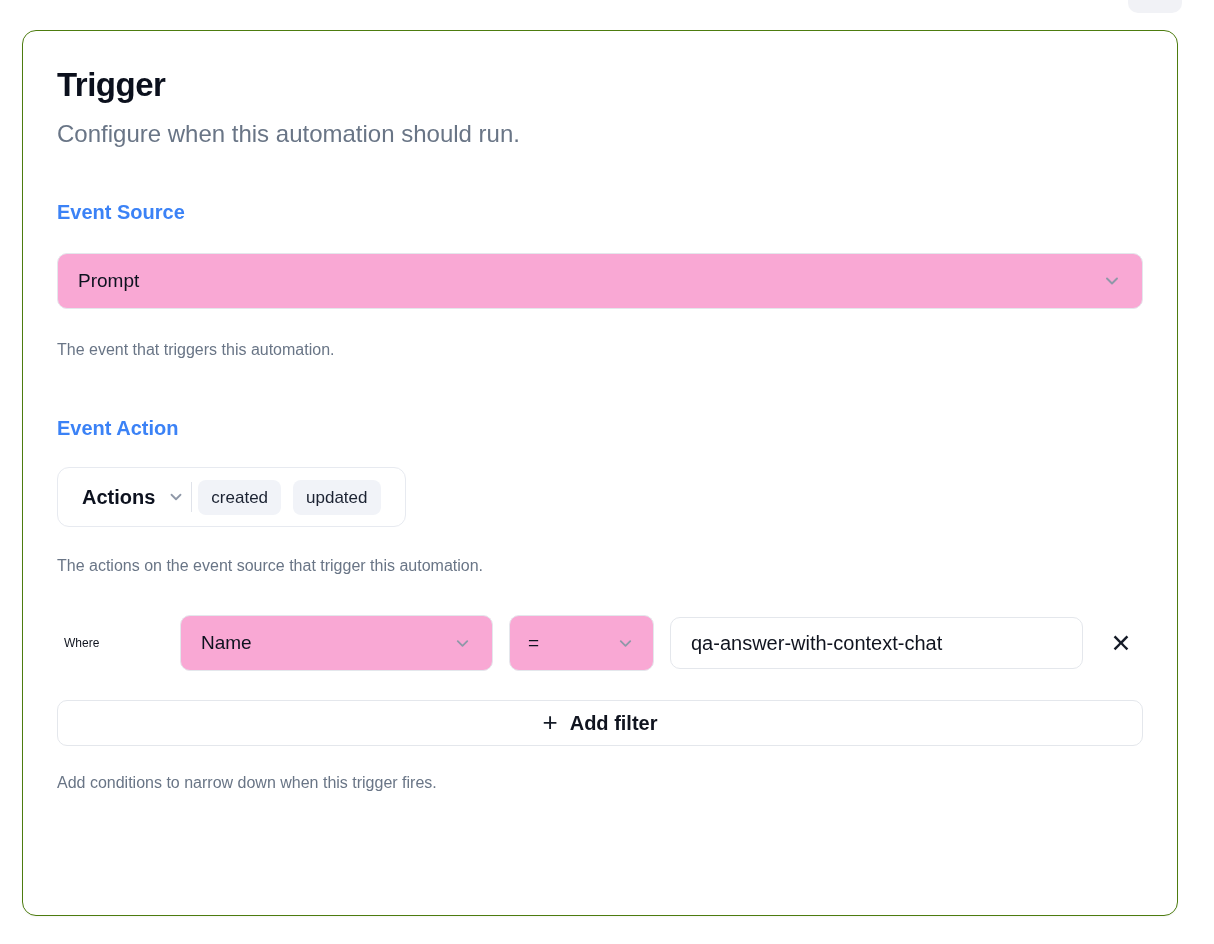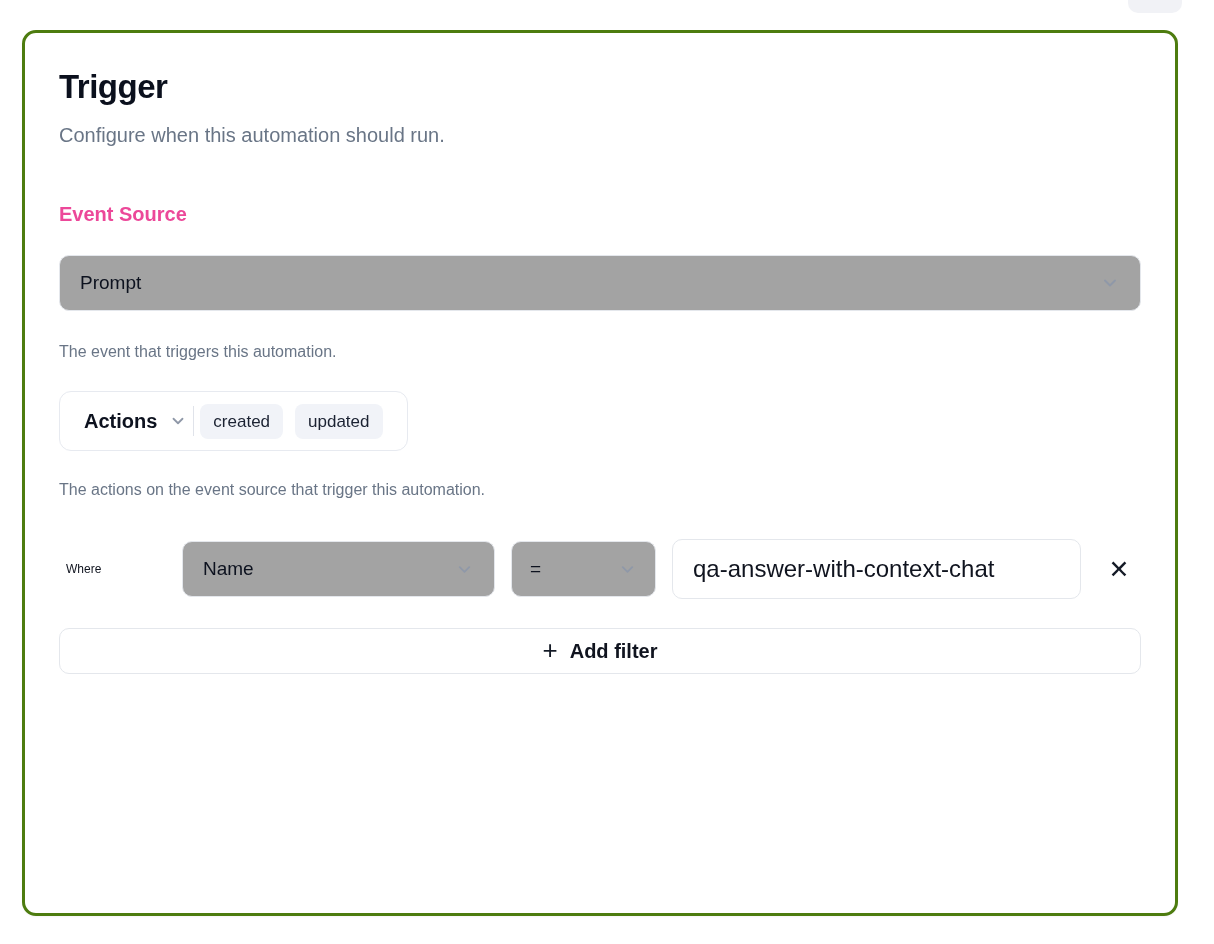--- a/index.html
+++ b/index.html
@@ -15,56 +15,56 @@
     left: 1128px; top: 0;
     width: 54px; height: 13px;
     background: #f1f2f6;
     border-radius: 0 0 10px 10px;
   }
   .card {
     position: absolute;
     left: 22px; top: 30px;
     width: 1156px; height: 886px;
     background: #ffffff;
-    border: 3px solid #4d7c0f;
+    border: 1px solid #4d7c0f;
     border-radius: 14px;
     padding: 34px 34px 0 34px;
     box-shadow: 0 1px 2px rgba(16,24,40,0.04);
   }
   .card-title {
     font-size: 33px;
     font-weight: 700;
     letter-spacing: -0.5px;
     color: #0b101d;
     line-height: 40px;
   }
   .card-subtitle {
     margin-top: 16px;
-    font-size: 20px;
+    font-size: 24px;
     color: #697586;
     line-height: 25px;
   }
   .field-label {
     font-size: 20px;
     font-weight: 600;
-    color: #ec4899;
+    color: #3b82f6;
     line-height: 24px;
   }
   .section-source .field-label { margin-top: 54px; }
   .section-action .field-label { margin-top: 54px; }
   .section-filter .field-label { margin-top: 52px; }
 
   .select {
     display: flex;
     align-items: center;
     justify-content: space-between;
     height: 56px;
     border: 1px solid #e4e7ec;
     border-radius: 10px;
-    background: #a3a3a3;
+    background: #f9a8d4;
     padding: 0 20px;
     font-size: 19px;
     color: #0d121f;
     cursor: pointer;
   }
   .select-full { margin-top: 29px; width: 100%; }
   .help-text {
     margin-top: 28px;
     font-size: 16px;
     color: #697586;
@@ -119,25 +119,25 @@
     flex: 0 0 107px;
     padding-left: 7px;
     font-size: 12px;
     color: #10141f;
   }
   .field-select { flex: 0 0 313px; gap: 48px; }
   .field-select .select-value { font-weight: 500; }
   .op-select { flex: 0 0 145px; padding: 0 18px; }
   .value-input {
     flex: 1 1 auto;
-    height: 60px;
+    height: 52px;
     border: 1px solid #e4e7ec;
     border-radius: 10px;
     padding: 0 20px;
-    font-size: 24px;
+    font-size: 20px;
     color: #10141f;
     font-family: "Liberation Sans", sans-serif;
     outline: none;
     min-width: 0;
   }
   .remove-filter-btn {
     flex: 0 0 44px;
     height: 44px;
     display: flex;
     align-items: center;
@@ -190,20 +190,21 @@
     <div class="select select-full" role="combobox">
       <span class="select-value">Prompt</span>
       <svg class="chevron" width="20" height="20" viewBox="0 0 20 20">
         <path d="M5 7.5 L10 12.5 L15 7.5" fill="none" stroke="#8f98a8" stroke-width="1.9" stroke-linecap="round" stroke-linejoin="round"></path>
       </svg>
     </div>
     <p class="help-text">The event that triggers this automation.</p>
   </div>
 
   <div class="section-action">
+    <div class="field-label">Event Action</div>
     <div class="action-control">
       <span class="action-trigger" role="button">
         <span>Actions</span>
         <svg class="chevron" width="18" height="18" viewBox="0 0 20 20">
           <path d="M5 7.5 L10 12.5 L15 7.5" fill="none" stroke="#8f98a8" stroke-width="2" stroke-linecap="round" stroke-linejoin="round"></path>
         </svg>
       </span>
       <span class="v-divider"></span>
       <span class="badge-group">
         <span class="badge">created</span>
@@ -237,15 +238,16 @@
       <button class="remove-filter-btn">
         <span>✕</span>
       </button>
     </div>
 
     <button class="add-filter-btn">
       <span class="plus-glyph">+</span>
       <span>Add filter</span>
     </button>
 
+    <p class="help-text filter-help">Add conditions to narrow down when this trigger fires.</p>
   </div>
 
 </section>
 
 </body></html>

